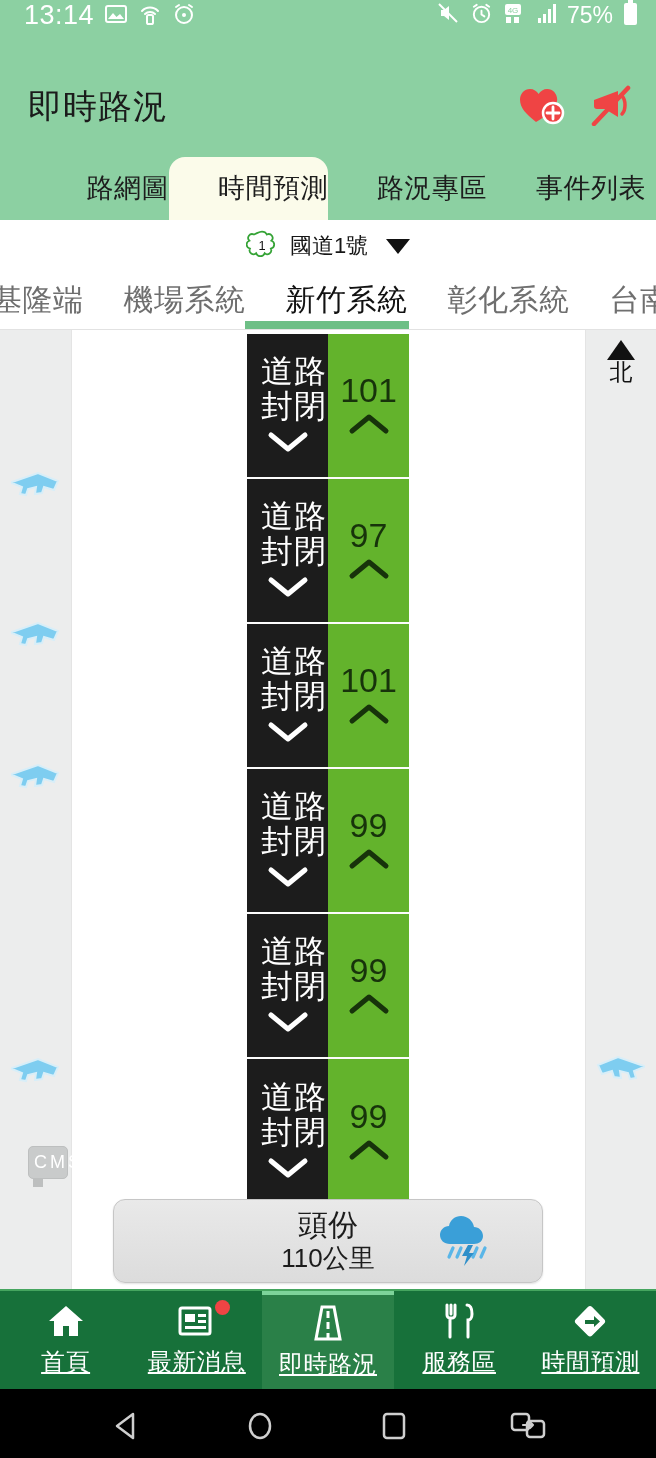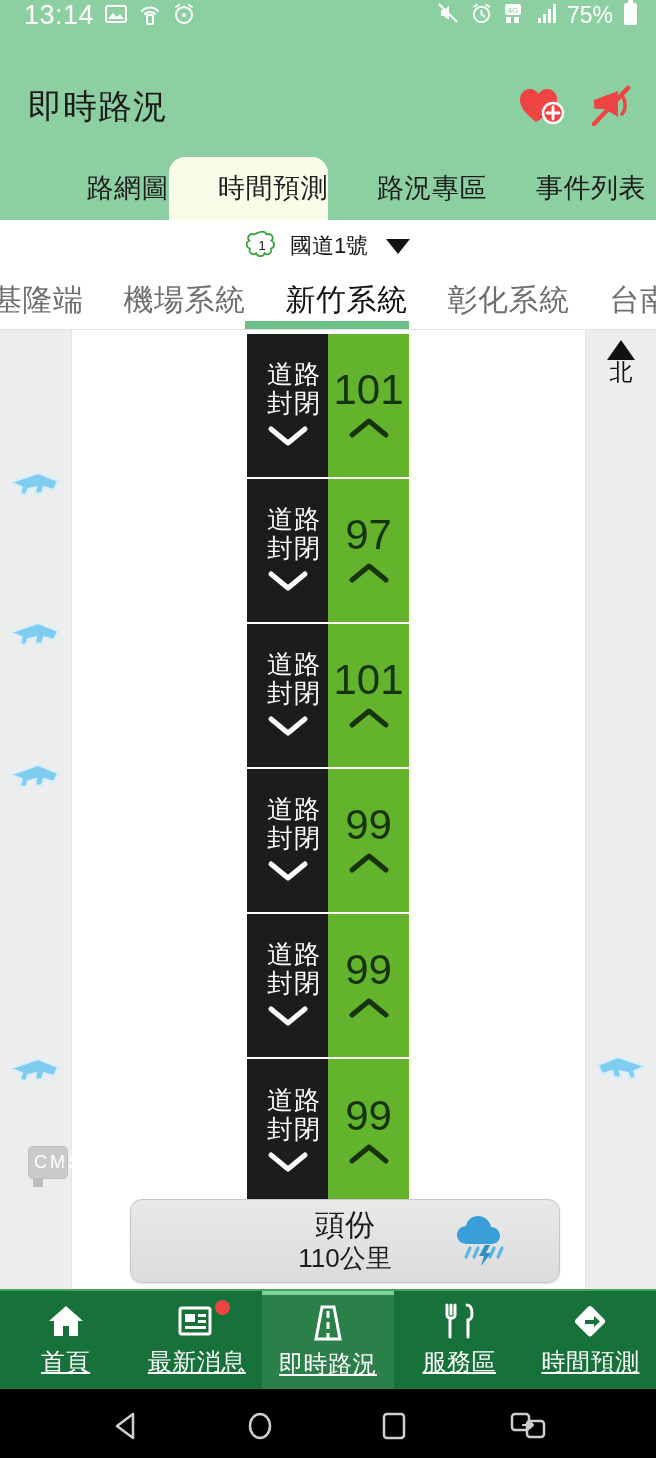--- a/index.html
+++ b/index.html
@@ -126,35 +126,35 @@
   .col-speed  { background: #63b32c; }
 
   .cell {
     height: 145px; display: flex; flex-direction: column;
     align-items: center; justify-content: center;
     border-bottom: 2px solid #fdfdfd; position: relative;
   }
   .cell:last-child { border-bottom: none; }
 
   .closed-text {
-    color: #ffffff; font-size: 26px; line-height: 1.08; text-align: center;
+    color: #ffffff; font-size: 32px; line-height: 1.08; text-align: center;
     letter-spacing: 1px;
     margin-left: 13px;
   }
   .chev {
     display: block; margin-top: 8px;
   }
   .speed-val {
-    color: #17330b; font-size: 42px; line-height: 1; letter-spacing: 0px;
+    color: #17330b; font-size: 34px; line-height: 1; letter-spacing: 0px;
   }
   .chev-up { display: block; margin-top: 6px; }
 
   
   .loc-card {
-    position: absolute; left: 130px; bottom: 6px; width: 430px; height: 84px;
+    position: absolute; left: 113px; bottom: 6px; width: 430px; height: 84px;
     background: linear-gradient(#e9e9e9, #dcdcdc);
     border: 1px solid #c6c6c6; border-radius: 12px;
     display: flex; align-items: center; justify-content: center;
     box-shadow: 0 1px 2px rgba(0,0,0,.12);
   }
   .loc-text { text-align: center; color: #1c1c1c; }
   .loc-name { font-size: 30px; line-height: 1.15; }
   .loc-km { font-size: 26px; line-height: 1.2; }
   .loc-weather { position: absolute; right: 46px; top: 50%; transform: translateY(-50%); }
 

